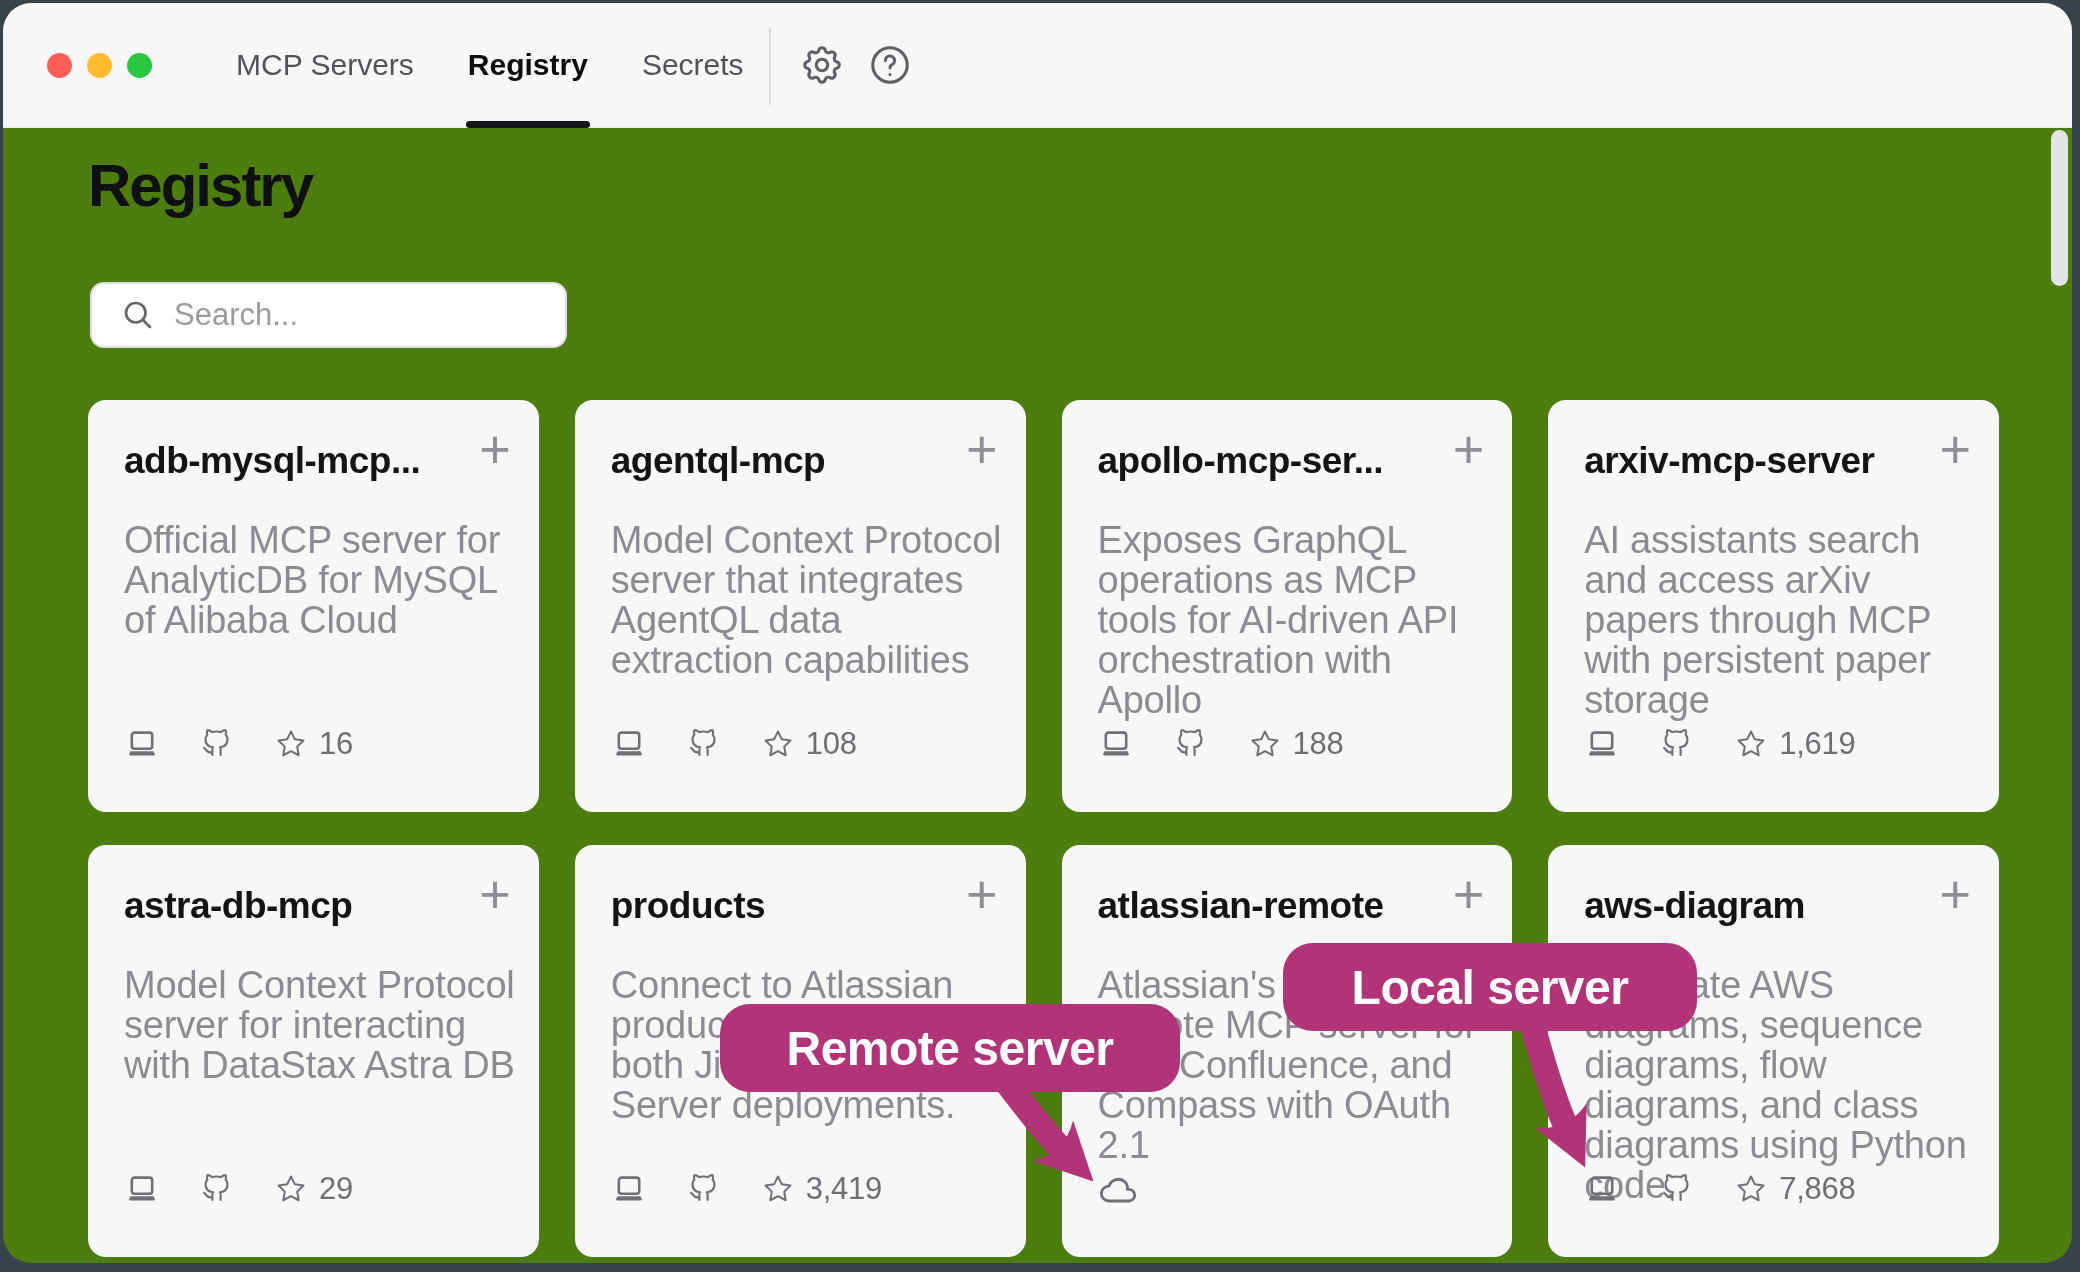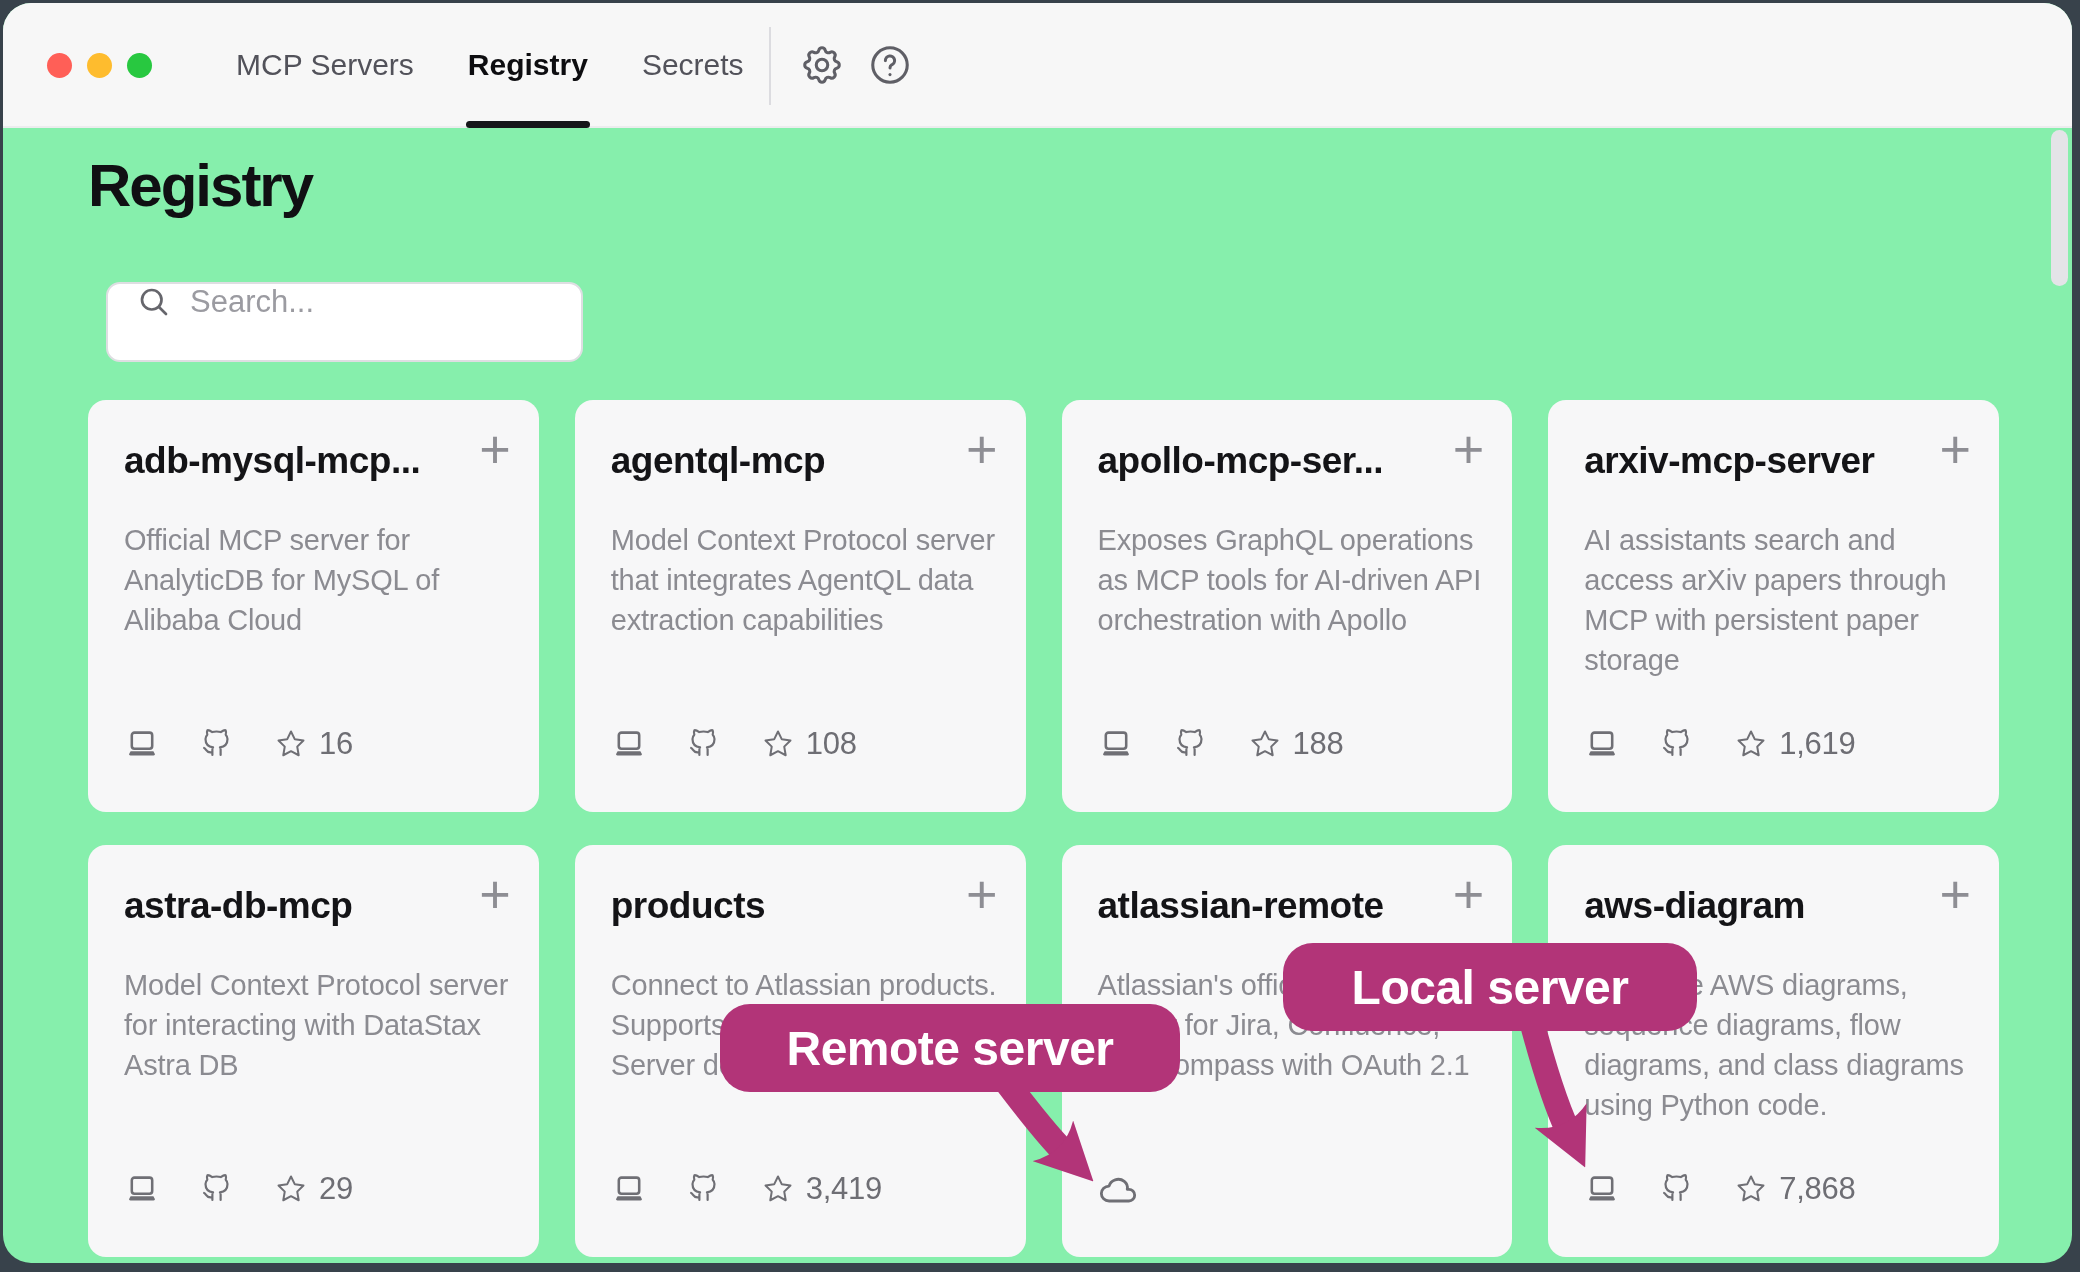--- a/index.html
+++ b/index.html
@@ -4,21 +4,21 @@
 <style>
   * { margin:0; padding:0; box-sizing:border-box; }
   html,body { width:2080px; height:1272px; overflow:hidden; }
   body {
     background:#38424b;
     font-family:"Liberation Sans","DejaVu Sans",sans-serif;
     position:relative;
   }
   #window {
     position:absolute; left:3px; top:3px; width:2069px; height:1260px;
-    background:#86efac; border-radius:28px; overflow:hidden;
+    background:#4d7c0f; border-radius:28px; overflow:hidden;
   }
   
   header {
     position:absolute; left:0; top:0; right:0; height:125px;
     background:#f7f7f7; border-bottom:2px solid #ececee;
   }
   .lights { position:absolute; left:44px; top:50px; display:flex; gap:15px; }
   .light { width:25px; height:25px; border-radius:50%; border:none; }
   .tabs { position:absolute; left:231px; top:0; height:100%; display:flex; gap:50px; }
   .tab {
@@ -37,23 +37,23 @@
   }
   .hicon svg { width:100%; height:100%; }
   #settings-btn { left:796px; }
   #help-btn { left:864px; }
   
   h1#page-title {
     position:absolute; left:85px; top:148px; font-size:60px; font-weight:700;
     letter-spacing:-2px; color:#101013;
   }
   .searchbox {
-    position:absolute; left:87px; top:279px; width:477px; height:80px;
+    position:absolute; left:87px; top:279px; width:477px; height:66px;
     background:#fff; border:2px solid #dedee2; border-radius:14px;
-    display:flex; align-items:flex-start; padding-left:28px;margin-left:16px;
+    display:flex; align-items:center; padding-left:28px;
   }
   .searchbox svg { width:36px; height:36px; color:#66666c; flex:0 0 auto; }
   .searchbox input {
     border:none; outline:none; background:transparent; margin-left:18px;
     font-size:31px; color:#333; width:360px;
     font-family:"Liberation Sans","DejaVu Sans",sans-serif;
   }
   .searchbox input::placeholder { color:#9b9ba1; }
   
   .grid {
@@ -67,21 +67,21 @@
     font-size:37px; font-weight:700; letter-spacing:-0.5px; color:#141417;
     white-space:nowrap; overflow:hidden;
   }
   .add-btn {
     position:absolute; right:28px; top:22px; background:none; border:none;
     font-size:54px; font-weight:400; color:#8e8e94; line-height:1; cursor:default;
     font-family:"Liberation Sans","DejaVu Sans",sans-serif;
   }
   .card-desc {
     position:absolute; left:36px; top:120px; width:396px;
-    font-size:29px; line-height:40px; letter-spacing:-0.2px; color:#8b8b91;
+    font-size:38px; line-height:40px; letter-spacing:-0.2px; color:#8b8b91;
   }
   .card-stats {
     position:absolute; left:36px; bottom:46px; height:40px;
     display:flex; align-items:flex-start;
   }
   .stat { display:none; align-items:center; color:#6f6f75; }
   .stat svg { display:block; }
   .stat.laptop  { width:36px; margin-right:40px; }
   .stat.github  { width:33px; margin-right:43px; }
   .stat.cloud   { width:40px; }

